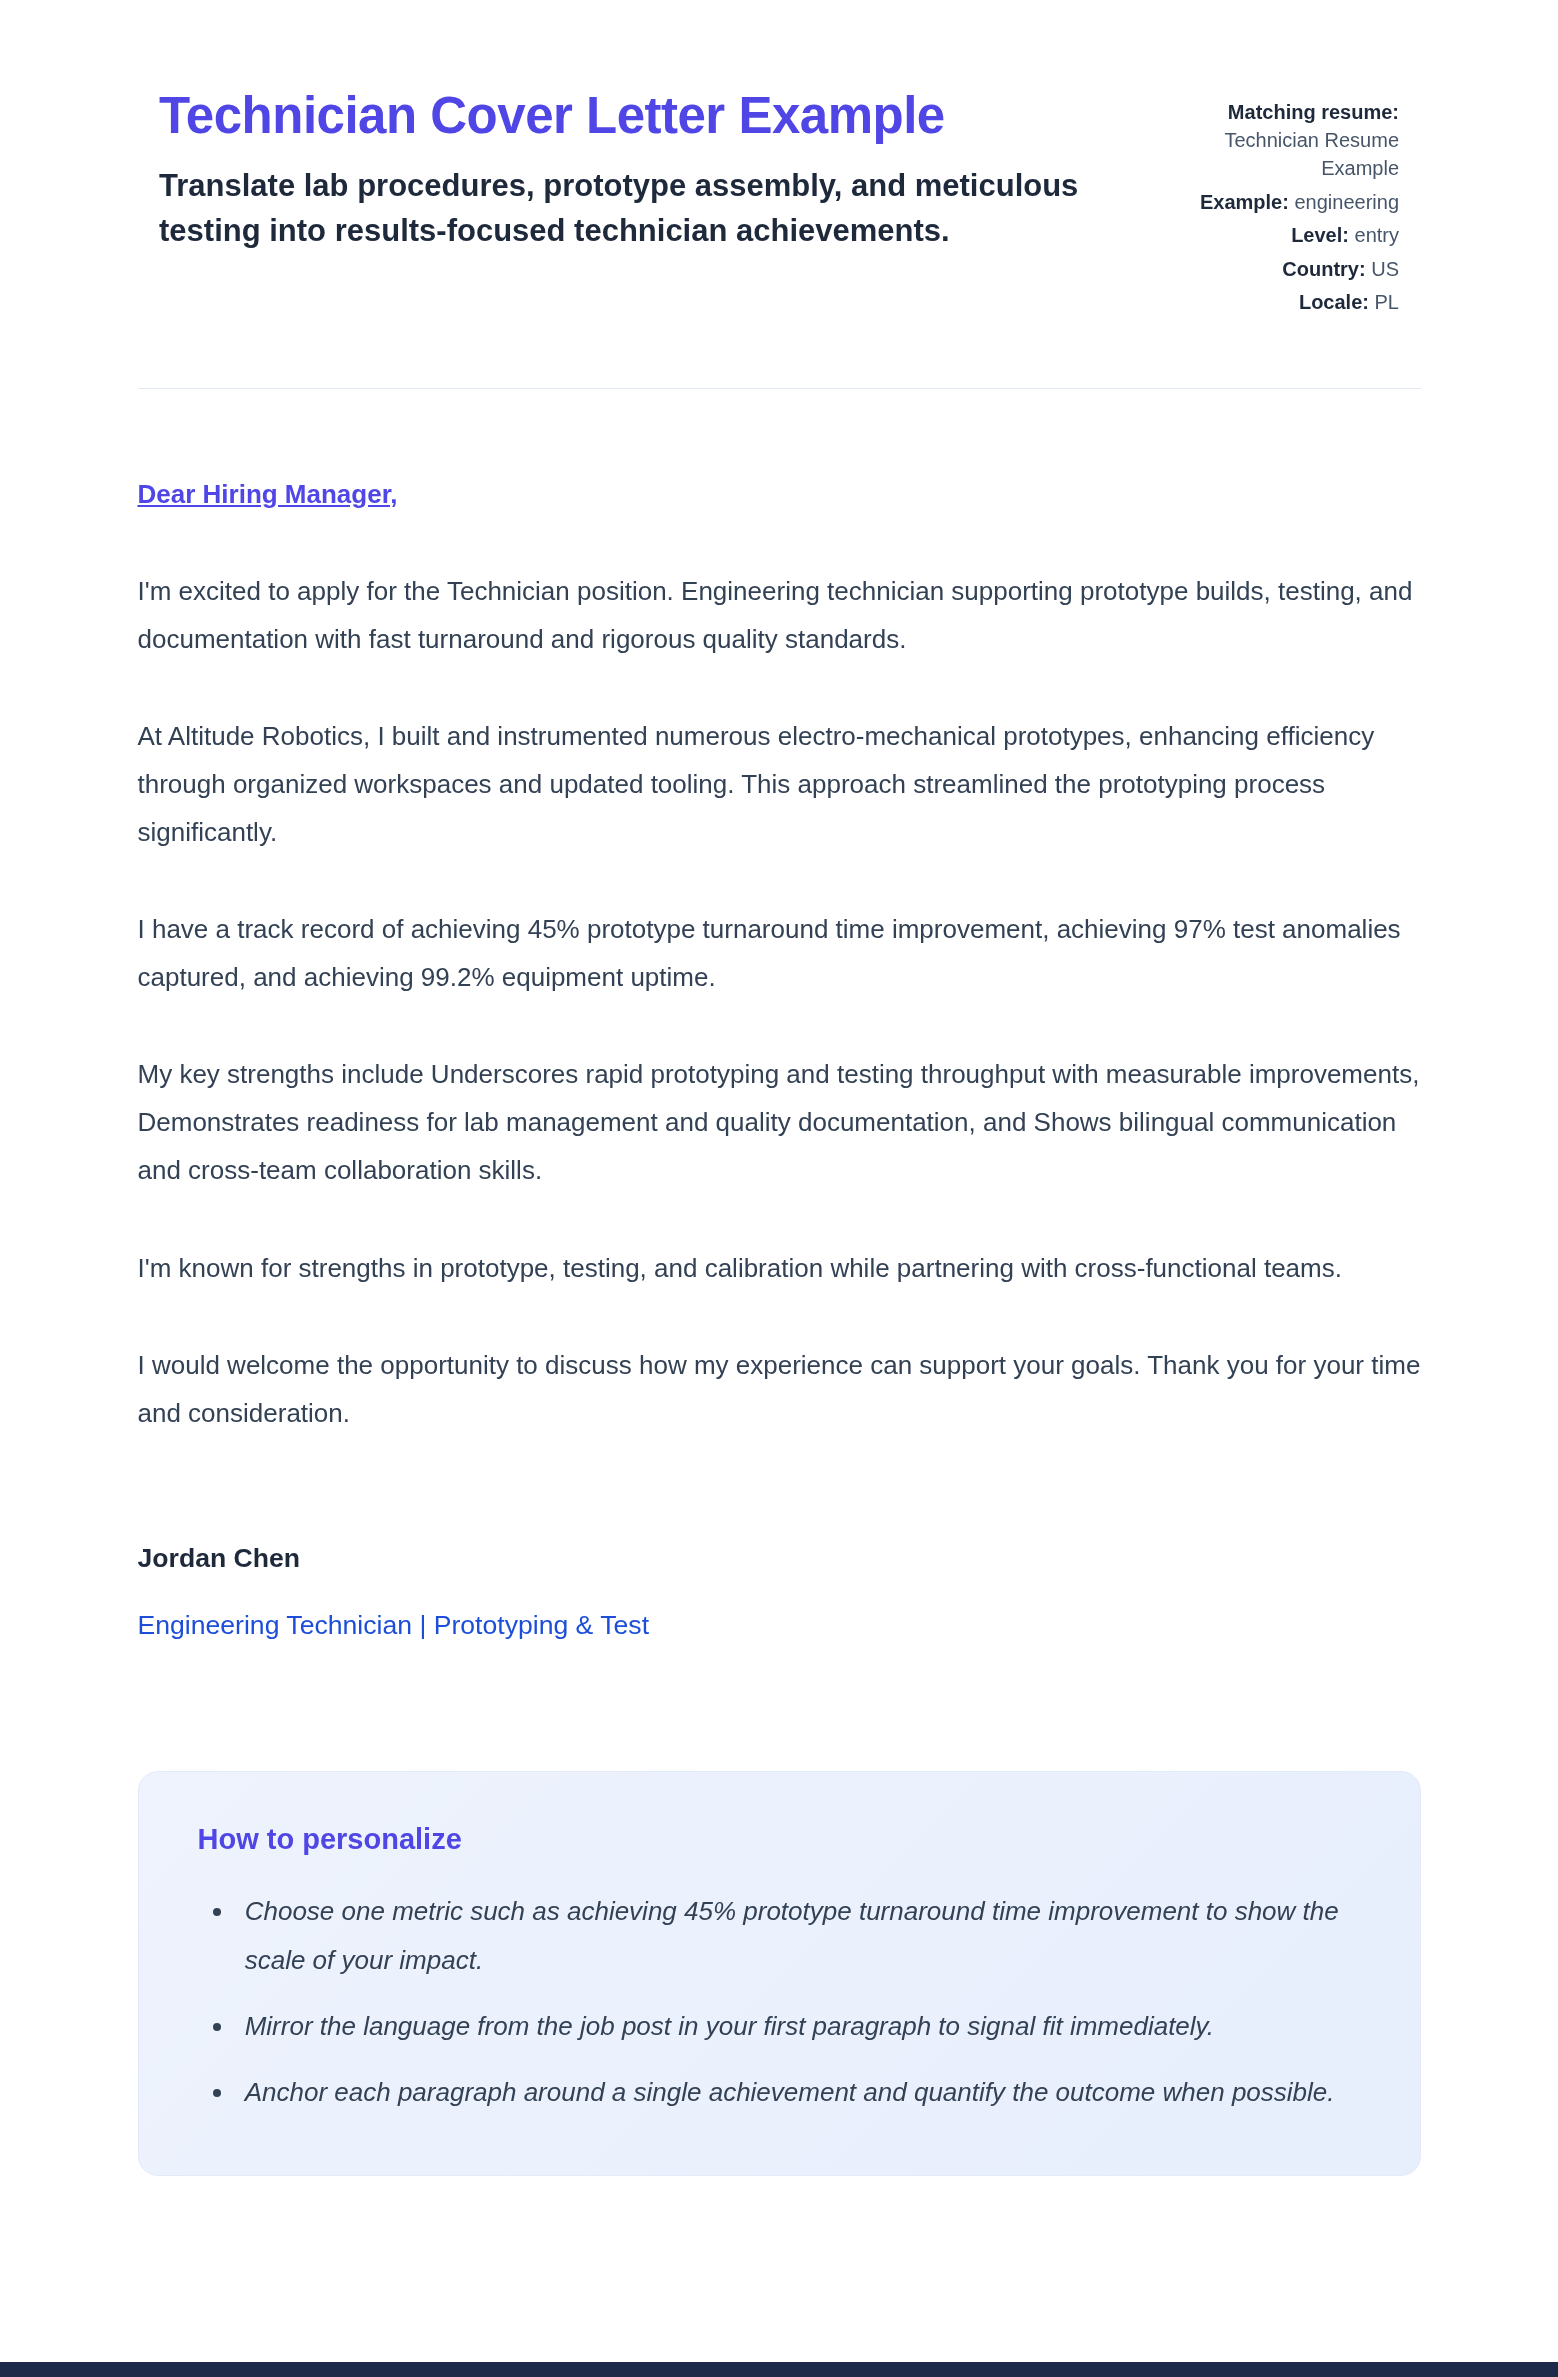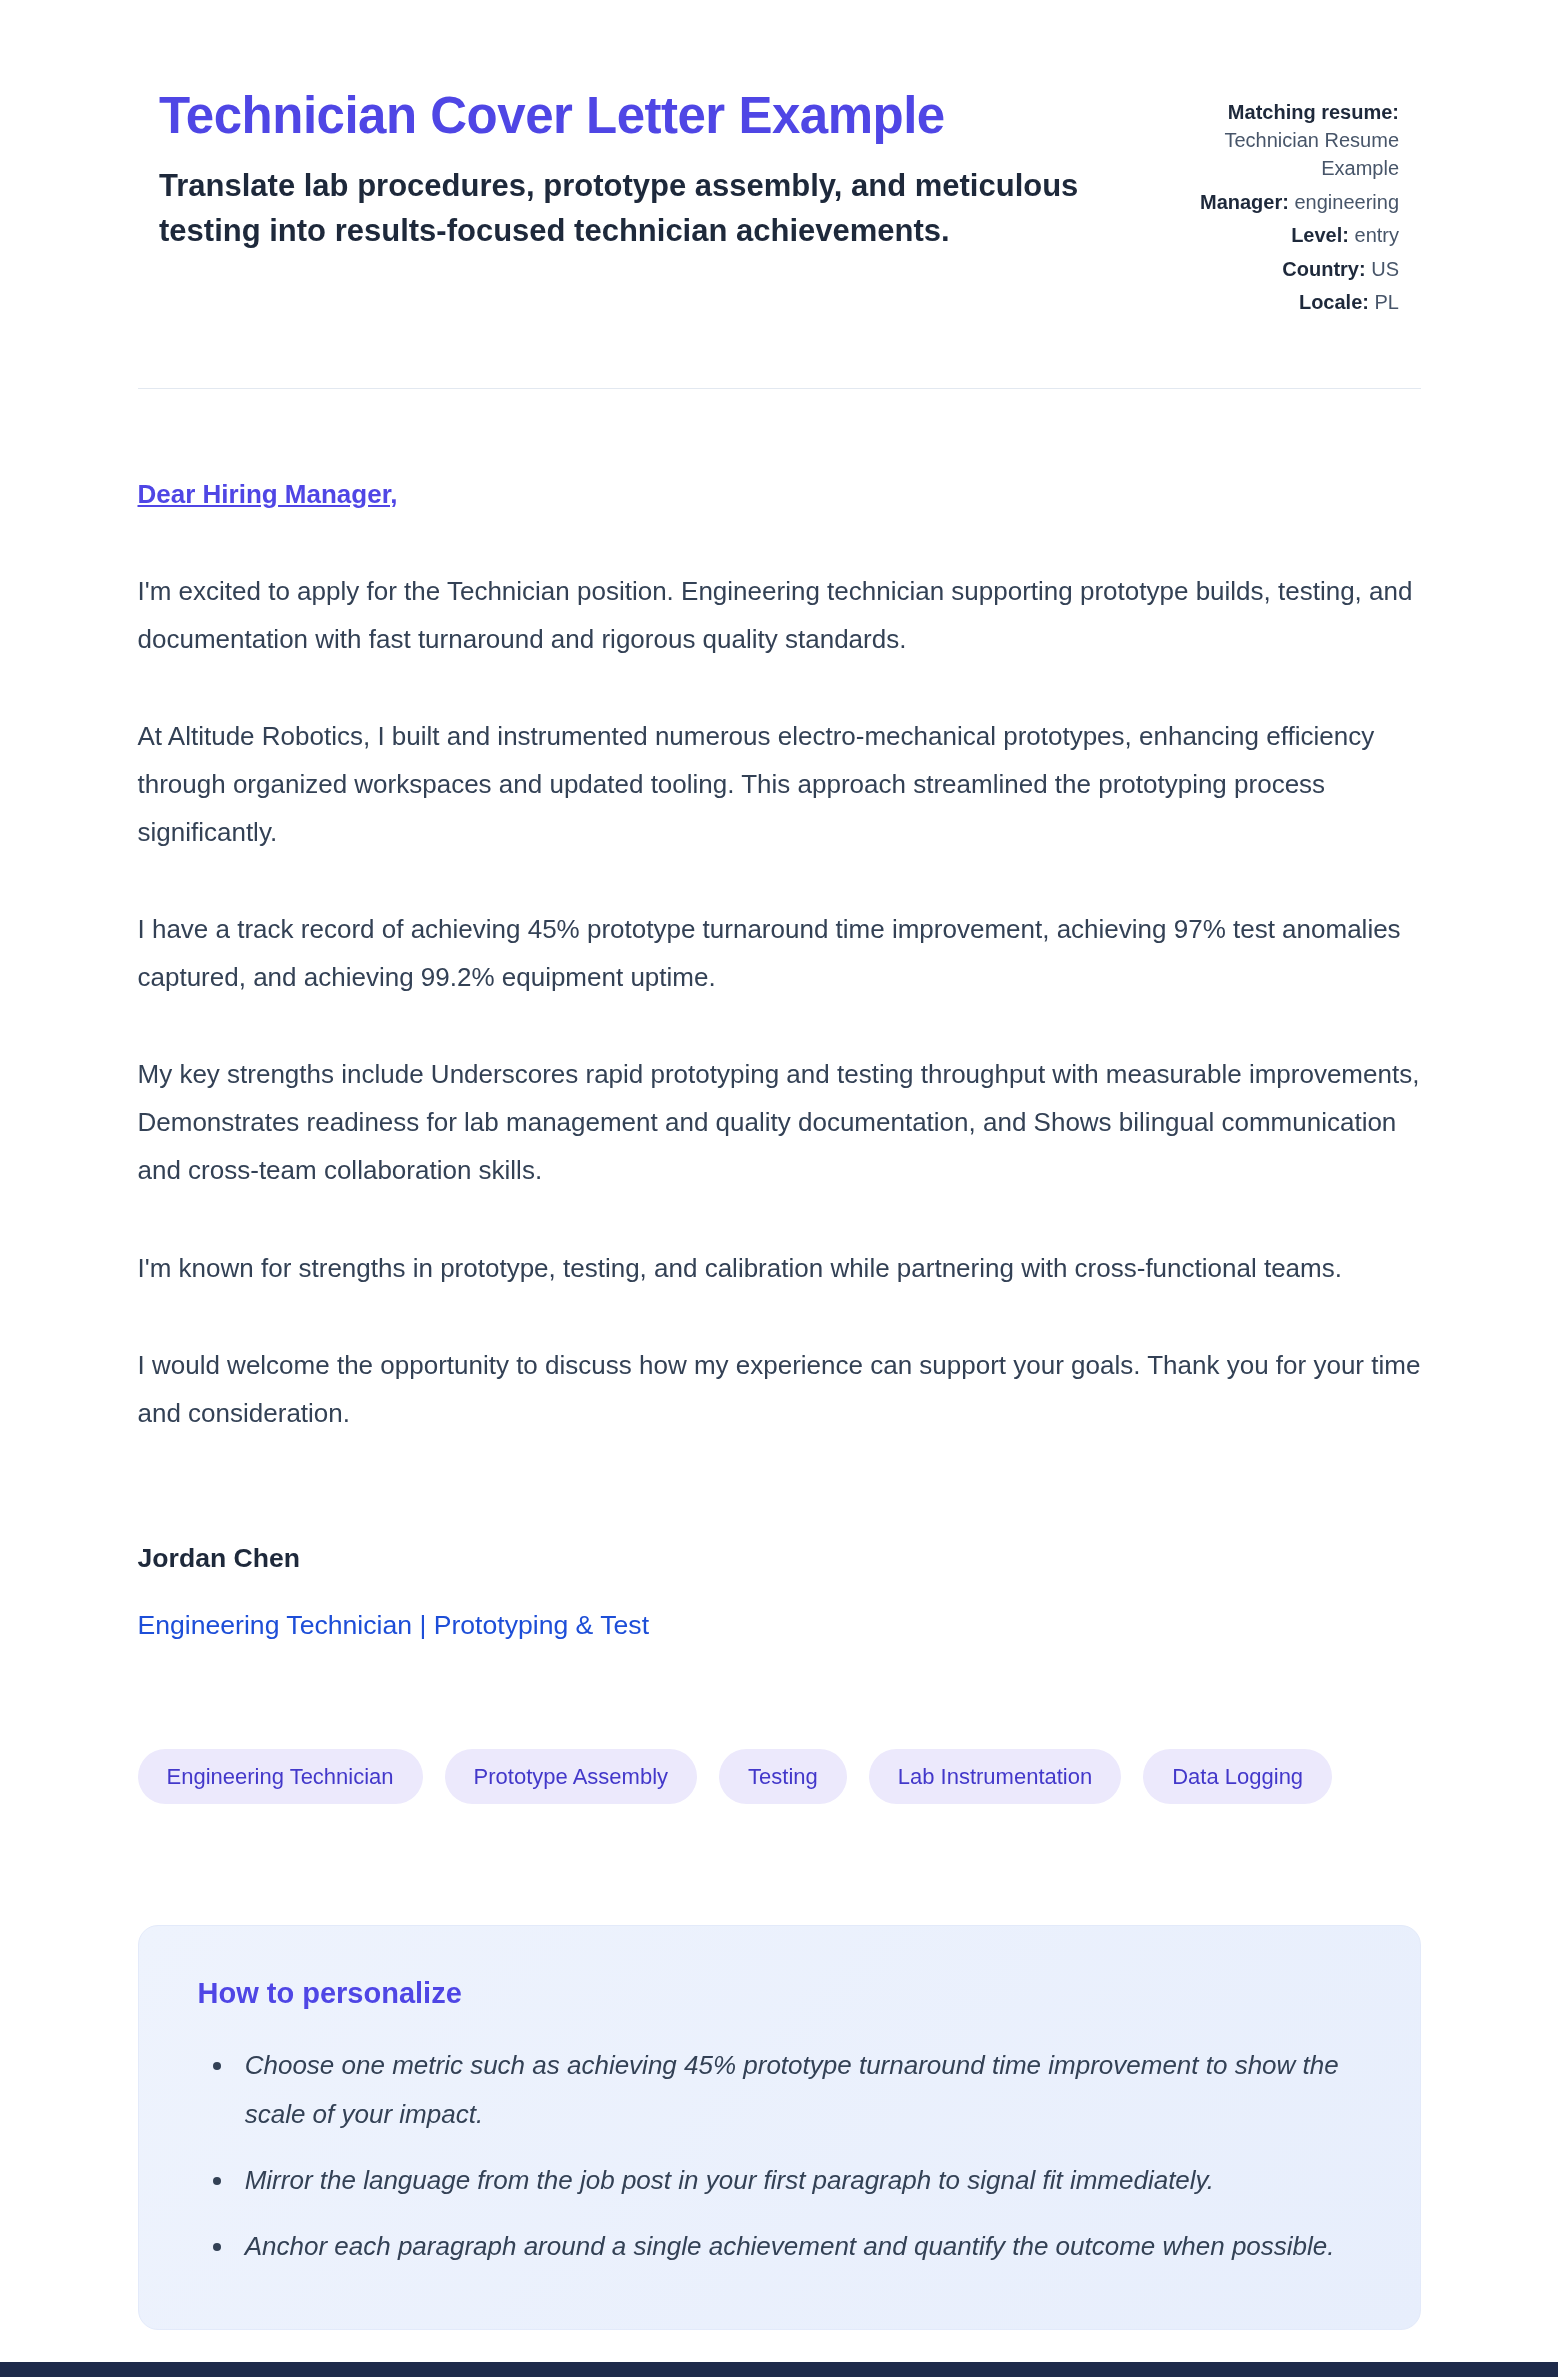--- a/index.html
+++ b/index.html
@@ -125,21 +125,21 @@
     <div class="header-left">
       <h1 class="page-title">Technician Cover Letter Example</h1>
       <p class="page-subtitle">Translate lab procedures, prototype assembly, and meticulous testing into results-focused technician achievements.</p>
     </div>
     <aside class="meta">
       <div class="meta-item">
         <span class="meta-label">Matching resume:</span>
         <span class="meta-value">Technician Resume Example</span>
       </div>
       <div class="meta-item">
-        <span class="meta-label">Manager:</span>
+        <span class="meta-label">Example:</span>
         <span class="meta-value">engineering</span>
       </div>
       <div class="meta-item">
         <span class="meta-label">Level:</span>
         <span class="meta-value">entry</span>
       </div>
       <div class="meta-item">
         <span class="meta-label">Country:</span>
         <span class="meta-value">US</span>
       </div>
@@ -157,27 +157,20 @@
     <p class="para">I'm excited to apply for the Technician position. Engineering technician supporting prototype builds, testing, and documentation with fast turnaround and rigorous quality standards.</p>
     <p class="para">At Altitude Robotics, I built and instrumented numerous electro-mechanical prototypes, enhancing efficiency through organized workspaces and updated tooling. This approach streamlined the prototyping process significantly.</p>
     <p class="para">I have a track record of achieving 45% prototype turnaround time improvement, achieving 97% test anomalies captured, and achieving 99.2% equipment uptime.</p>
     <p class="para">My key strengths include Underscores rapid prototyping and testing throughput with measurable improvements, Demonstrates readiness for lab management and quality documentation, and Shows bilingual communication and cross-team collaboration skills.</p>
     <p class="para">I'm known for strengths in prototype, testing, and calibration while partnering with cross-functional teams.</p>
     <p class="para">I would welcome the opportunity to discuss how my experience can support your goals. Thank you for your time and consideration.</p>
     <p class="sig-name">Jordan Chen</p>
     <p class="sig-role">Engineering Technician | Prototyping &amp; Test</p>
   </main>
 
-  <div class="tags">
-    <span class="tag">Engineering Technician</span>
-    <span class="tag">Prototype Assembly</span>
-    <span class="tag">Testing</span>
-    <span class="tag">Lab Instrumentation</span>
-    <span class="tag">Data Logging</span>
-  </div>
 
   <section class="tip-card">
     <h2 class="tip-title">How to personalize</h2>
     <ul class="tip-list">
       <li>Choose one metric such as achieving 45% prototype turnaround time improvement to show the scale of your impact.</li>
       <li>Mirror the language from the job post in your first paragraph to signal fit immediately.</li>
       <li>Anchor each paragraph around a single achievement and quantify the outcome when possible.</li>
     </ul>
   </section>
 

